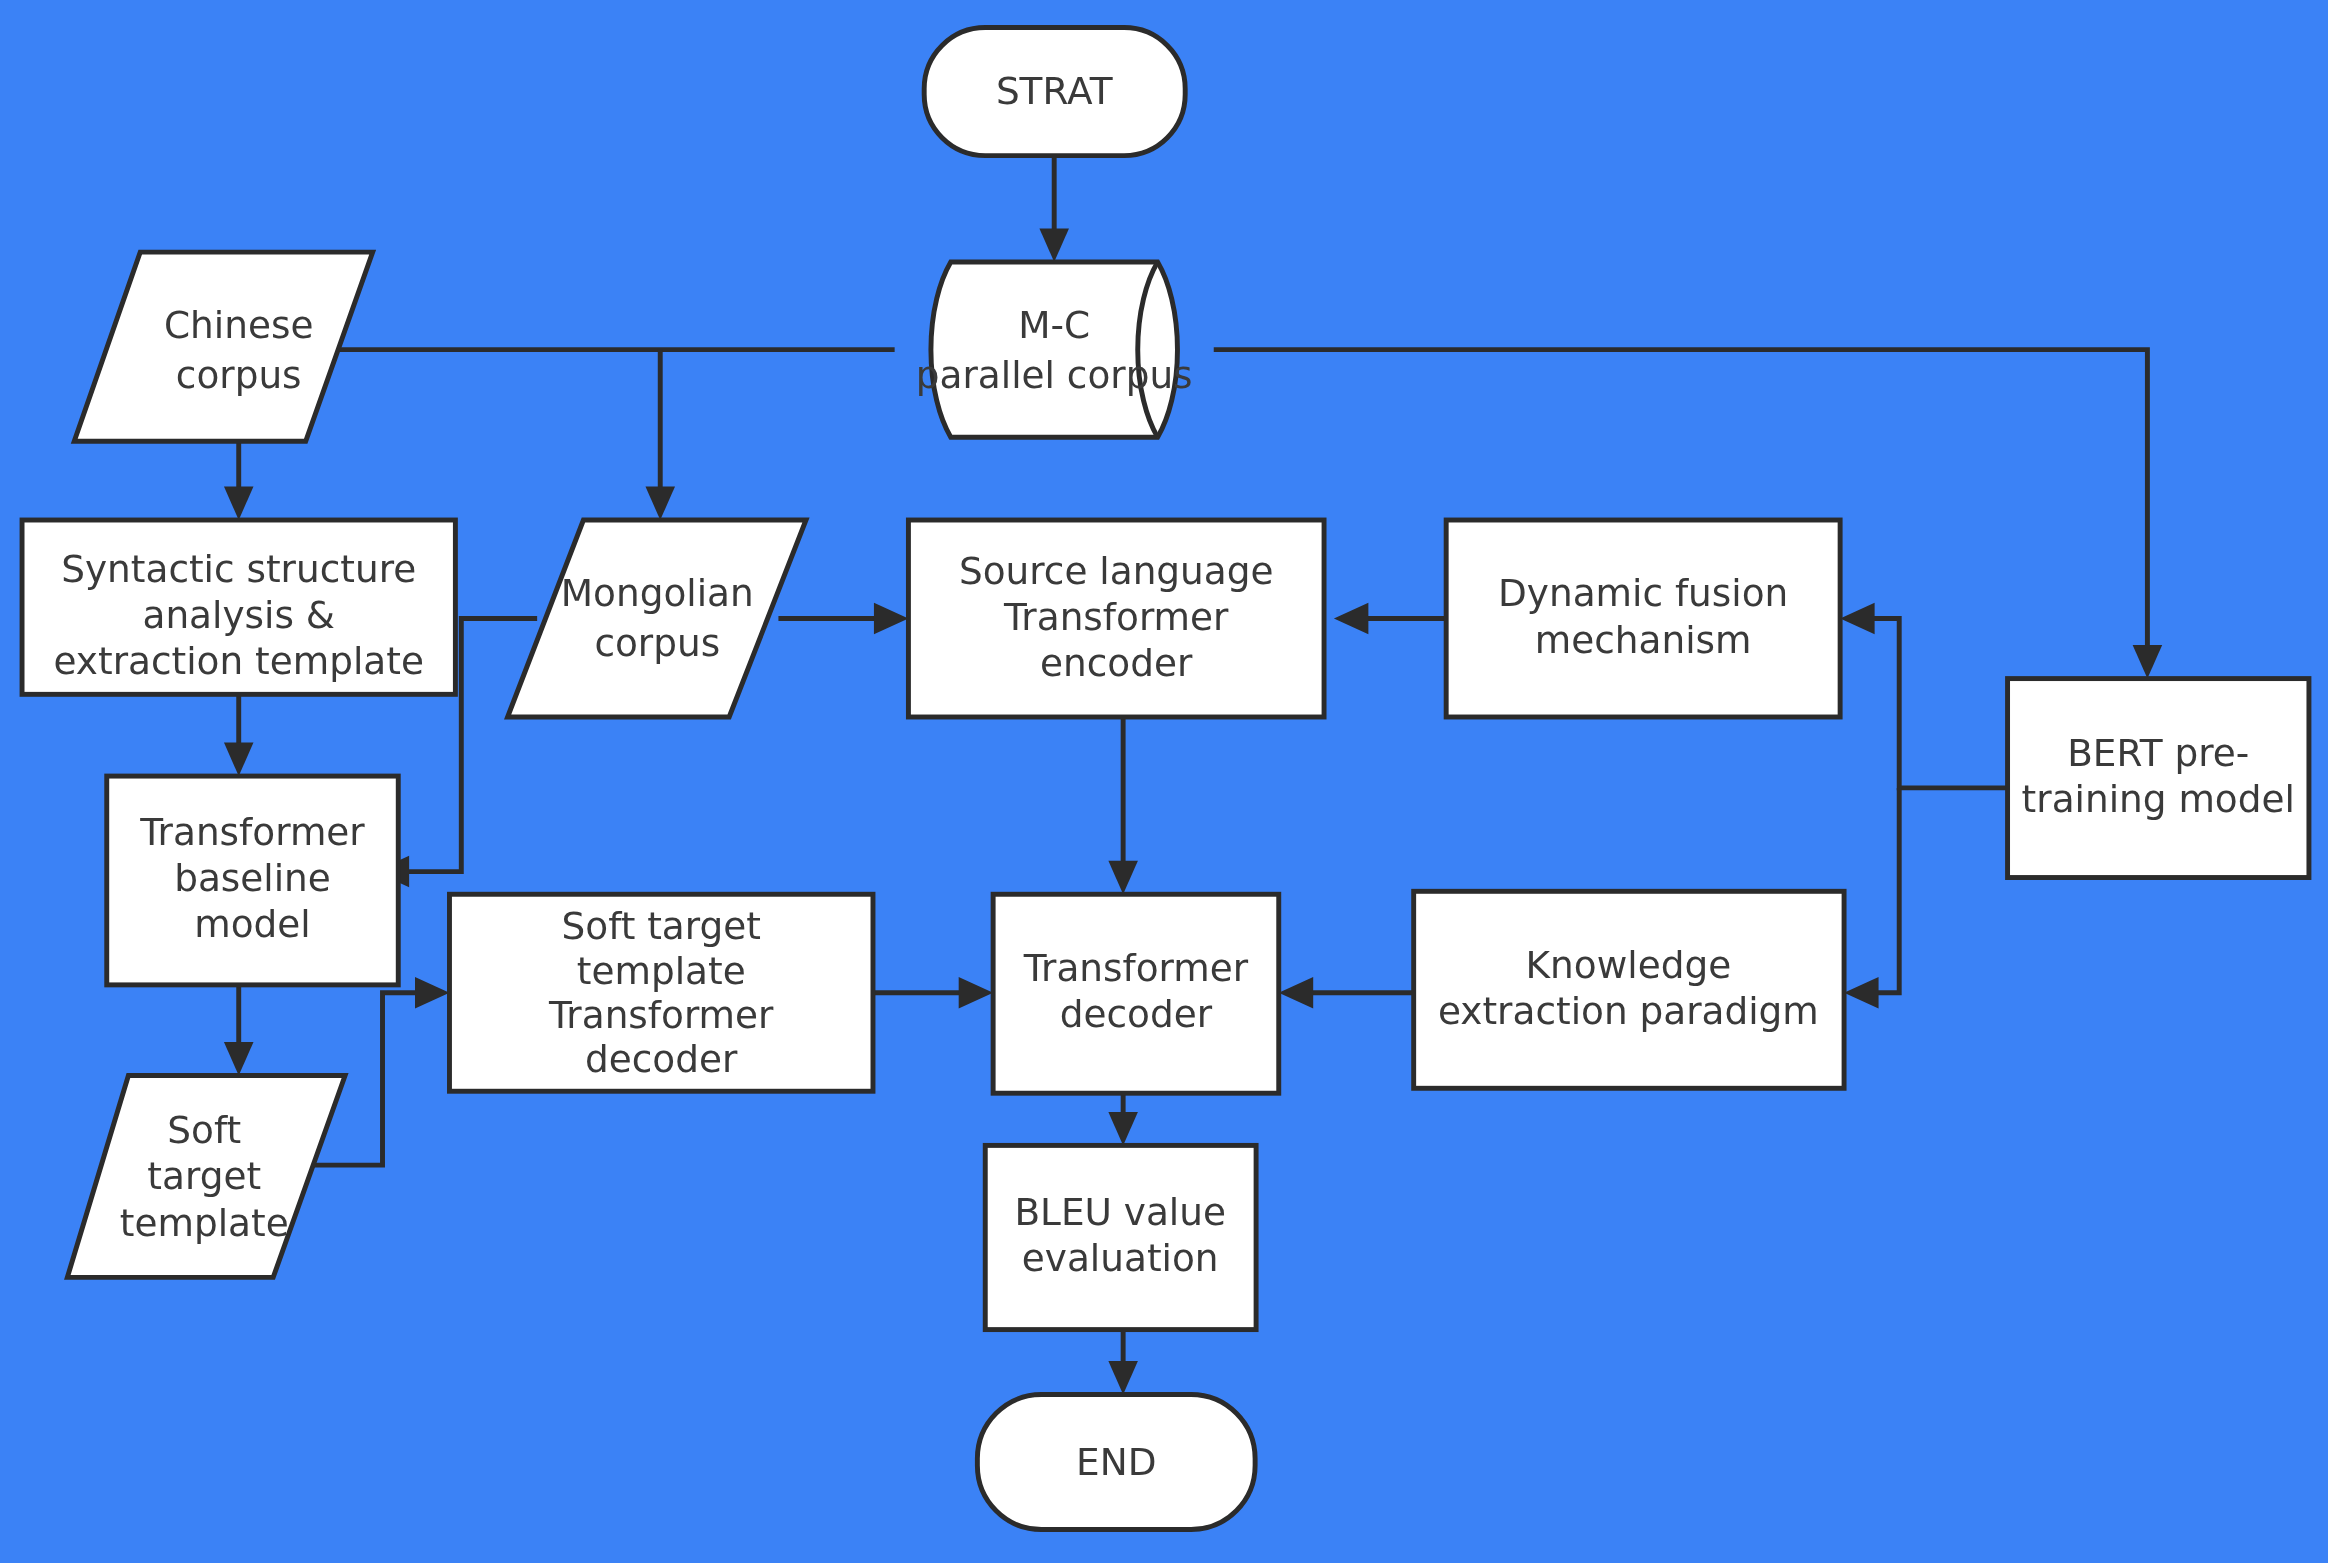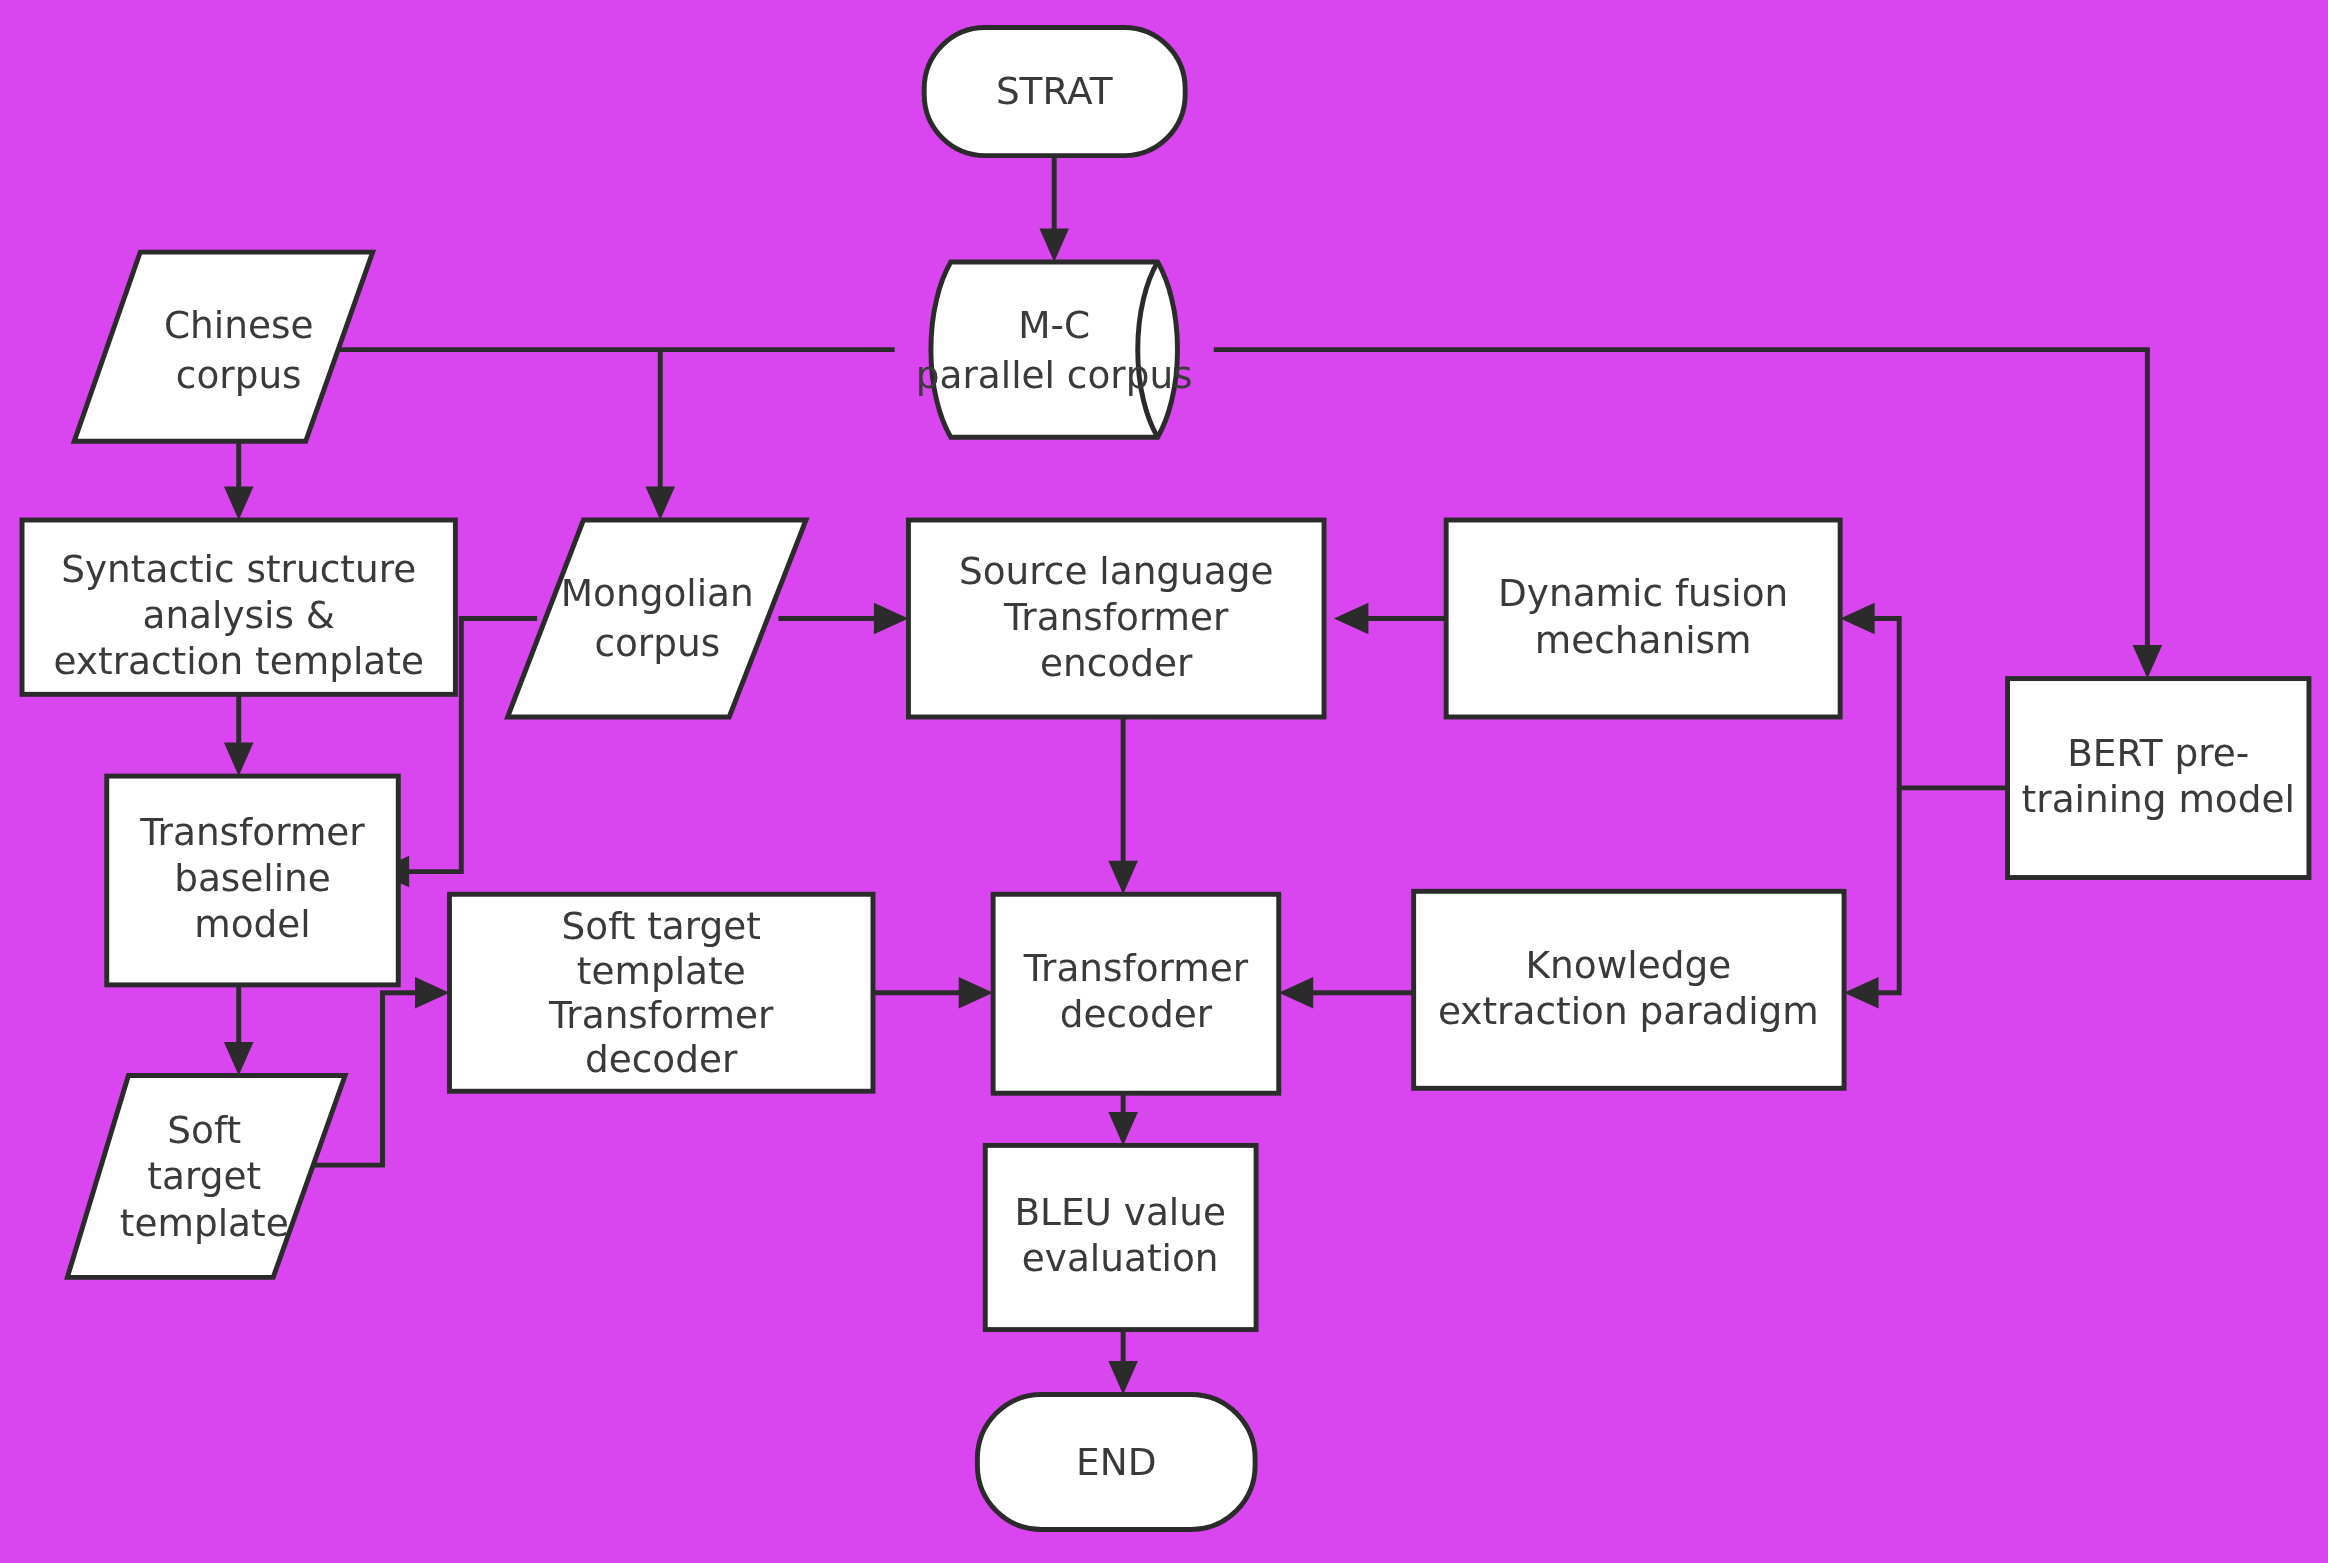--- a/index.html
+++ b/index.html
@@ -10,21 +10,21 @@
   body {
     width: 2329px;
     height: 1563px;
     font-family: "DejaVu Sans", "Liberation Sans", sans-serif;
     overflow: hidden;
   }
   #canvas {
     position: relative;
     width: 2329px;
     height: 1563px;
-    background: #d946ef;
+    background: #3b82f6;
   }
   svg#flow {
     position: absolute;
     top: 0;
     left: 0;
     width: 2329px;
     height: 1563px;
     display: block;
   }
   .shape {

